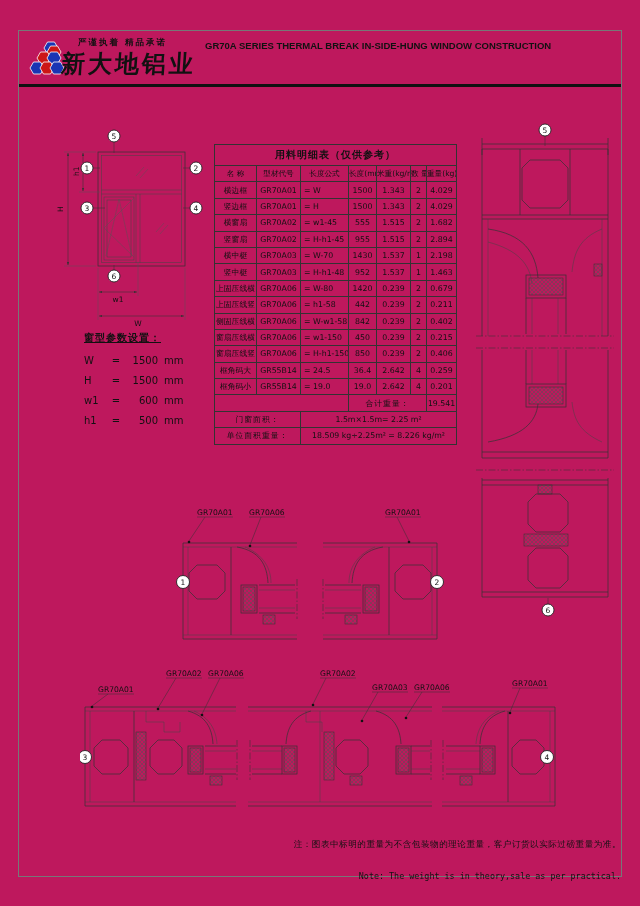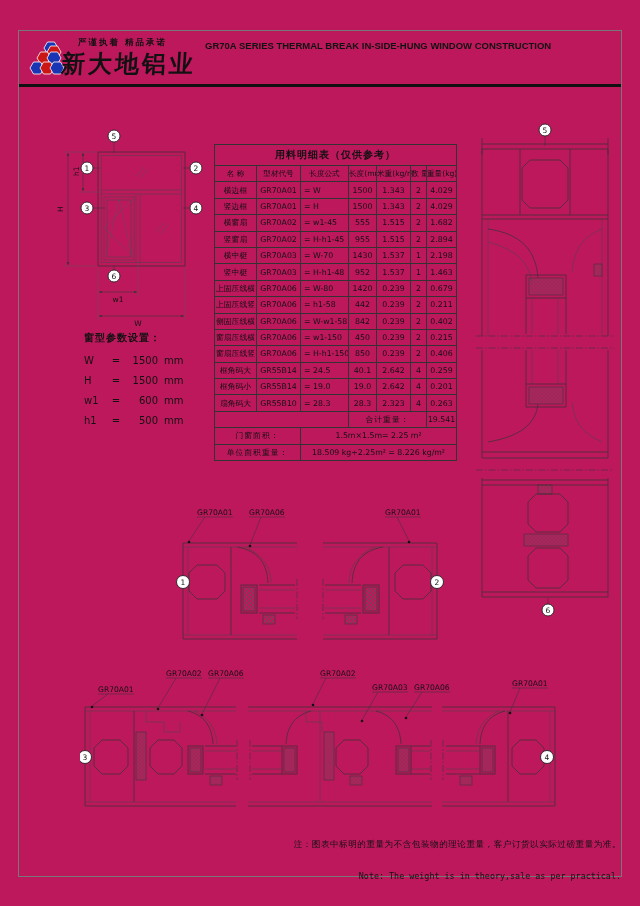--- a/index.html
+++ b/index.html
@@ -9,21 +9,21 @@
   .header-rule{position:absolute;left:19px;top:84px;width:602px;height:3px;background:#111;}
   .slogan{position:absolute;left:78px;top:37px;font-family:"DejaVu Serif",serif;
           font-weight:bold;font-size:8.5px;letter-spacing:2px;}
   .company{position:absolute;left:61px;top:48px;font-family:"DejaVu Serif",serif;
            font-weight:bold;font-size:24px;letter-spacing:3px;transform:skewX(-4deg);}
   .titles{position:absolute;left:205px;top:37px;width:330px;text-align:center;}
   .title-cn{font-family:"DejaVu Serif",serif;font-weight:bold;font-size:17px;letter-spacing:1px;white-space:nowrap;}
   .title-en{font-family:"Liberation Sans",sans-serif;font-weight:bold;font-size:9.5px;margin-top:3px;white-space:nowrap;text-align:right;}
   
   .params{position:absolute;left:84px;top:331px;font-size:10px;}
-  .params .ptitle{font-weight:bold;margin-bottom:6px;letter-spacing:1px;}
+  .params .ptitle{font-weight:bold;margin-bottom:6px;letter-spacing:1px;text-decoration:underline;}
   .param-row{display:flex;line-height:20px;}
   .param-row .pn{width:24px;}
   .param-row .pe{width:16px;text-align:center;}
   .param-row .pv{width:34px;text-align:right;padding-right:6px;}
   .param-row .pu{width:22px;}
   
   .mtable{position:absolute;left:214px;top:144px;width:242px;border-collapse:collapse;
           font-size:7.8px;table-layout:fixed;}
   .mtable td,.mtable th{border:1px solid #333;text-align:center;padding:0;height:15.4px;
           overflow:hidden;white-space:nowrap;font-weight:normal;}
@@ -304,42 +304,33 @@
           <td class="c-left">= H-h1-150</td>
           <td>850</td>
           <td>0.239</td>
           <td>2</td>
           <td>0.406</td>
         </tr>
         <tr>
           <td>框角码大</td>
           <td>GR55B14</td>
           <td class="c-left">= 24.5</td>
-          <td>40.1</td>
+          <td>36.4</td>
           <td>2.642</td>
           <td>4</td>
           <td>0.259</td>
         </tr>
         <tr>
           <td>框角码小</td>
           <td>GR55B14</td>
           <td class="c-left">= 19.0</td>
           <td>19.0</td>
           <td>2.642</td>
           <td>4</td>
           <td>0.201</td>
-        </tr>
-        <tr>
-          <td>扇角码大</td>
-          <td>GR55B10</td>
-          <td class="c-left">= 28.3</td>
-          <td>28.3</td>
-          <td>2.323</td>
-          <td>4</td>
-          <td>0.263</td>
         </tr>
       </tbody>
     <tbody>
       <tr>
         <td colspan="3"></td>
         <td colspan="3" class="sumlbl">合计重量：</td>
         <td>19.541</td>
       </tr>
       <tr>
         <td colspan="2" class="sumlbl">门窗面积：</td>

